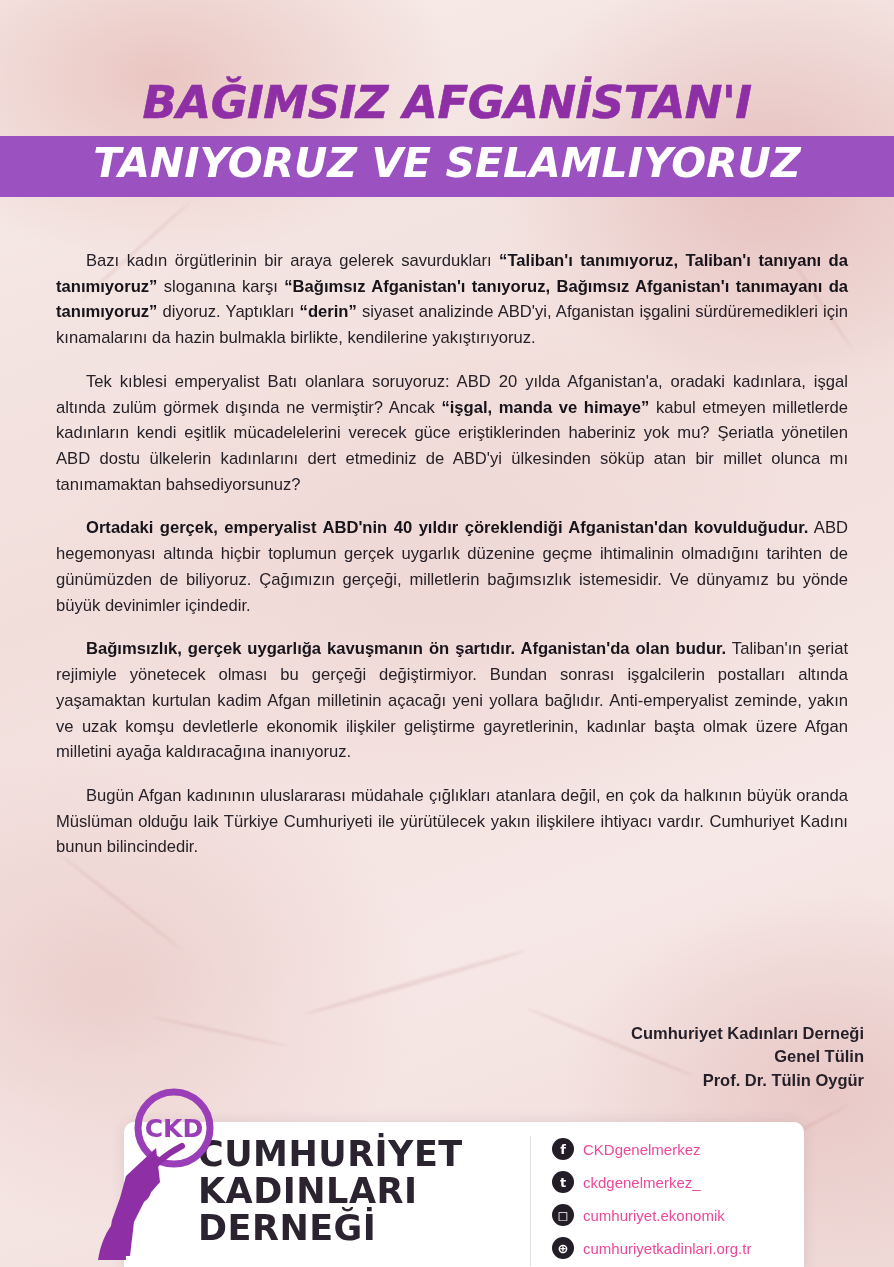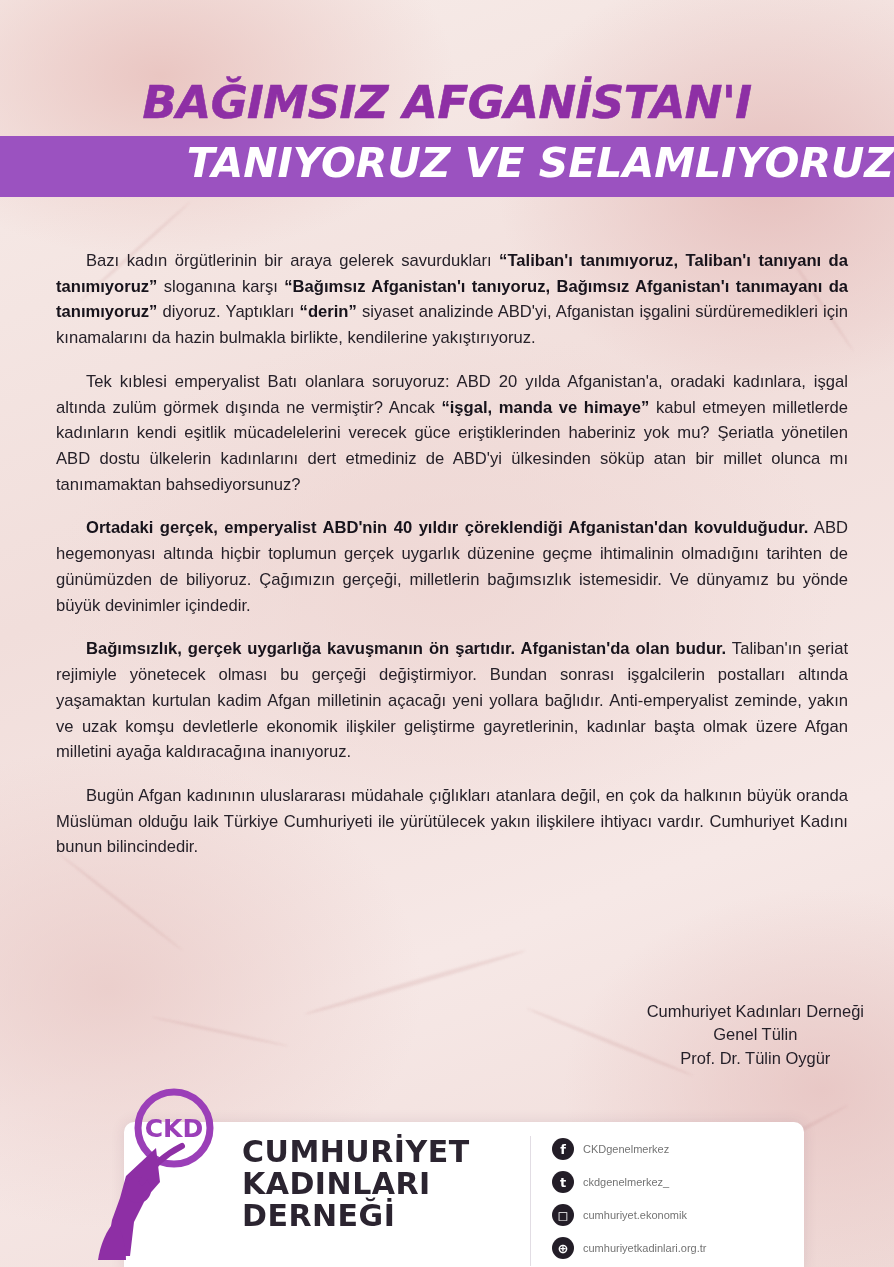--- a/index.html
+++ b/index.html
@@ -60,21 +60,21 @@
     -webkit-text-stroke: 0.6px #8e2fa5;
     padding: 4px 0 10px 0;
     text-transform: uppercase;
     font-family: "DejaVu Sans", sans-serif;
   }
   .headline-bar {
     background: #9b52c0;
     padding: 7px 0 12px 0;
   }
   .headline-2 {
-    text-align: right;
+    text-align: center;
     font-size: 41px;
     line-height: 1.02;
     font-weight: 900;
     font-style: italic;
     letter-spacing: 0px;
     color: #ffffff;
     text-transform: uppercase;
     font-family: "DejaVu Sans", sans-serif;
   }
 
@@ -93,24 +93,24 @@
   .body-copy p {
     margin: 0 0 18px 0;
     text-indent: 30px;
   }
   .body-copy b { font-weight: bold; color: #17131b; }
 
   
   .signature {
     position: absolute;
     right: 30px;
-    top: 1000px;
-    text-align: center;
+    top: 1022px;
+    text-align: right;
     font-size: 16.5px;
-    font-weight: normal;
+    font-weight: bold;
     line-height: 1.42;
     color: #241f28;
   }
 
   
   .logo-card {
     position: absolute;
     left: 124px;
     top: 1122px;
     width: 680px;
@@ -122,25 +122,25 @@
     align-items: flex-start;
   }
   .logo-mark {
     position: absolute;
     left: -38px;
     top: -52px;
     width: 170px;
     height: 190px;
   }
   .logo-text {
-    margin-left: 118px;
+    margin-left: 74px;
     margin-top: 14px;
     font-family: "DejaVu Sans", sans-serif;
     font-weight: 900;
-    font-size: 30px;
+    font-size: 35px;
     line-height: 1.06;
     letter-spacing: 0.5px;
     color: #2b2430;
     text-transform: uppercase;
   }
   .socials {
     position: absolute;
     left: 428px;
     top: 14px;
     width: 250px;
@@ -159,22 +159,22 @@
     display: flex;
     align-items: center;
     justify-content: center;
     font-size: 13px;
     font-weight: bold;
     flex: 0 0 auto;
     margin-right: 9px;
     font-family: "DejaVu Sans", sans-serif;
   }
   .social-label {
-    font-size: 11px;
-    color: #737373;
+    font-size: 15px;
+    color: #ec4899;
   }
   .divider-v {
     position: absolute;
     left: 406px;
     top: 14px;
     width: 1px;
     height: 130px;
     background: #e2dde4;
   }
 </style>

